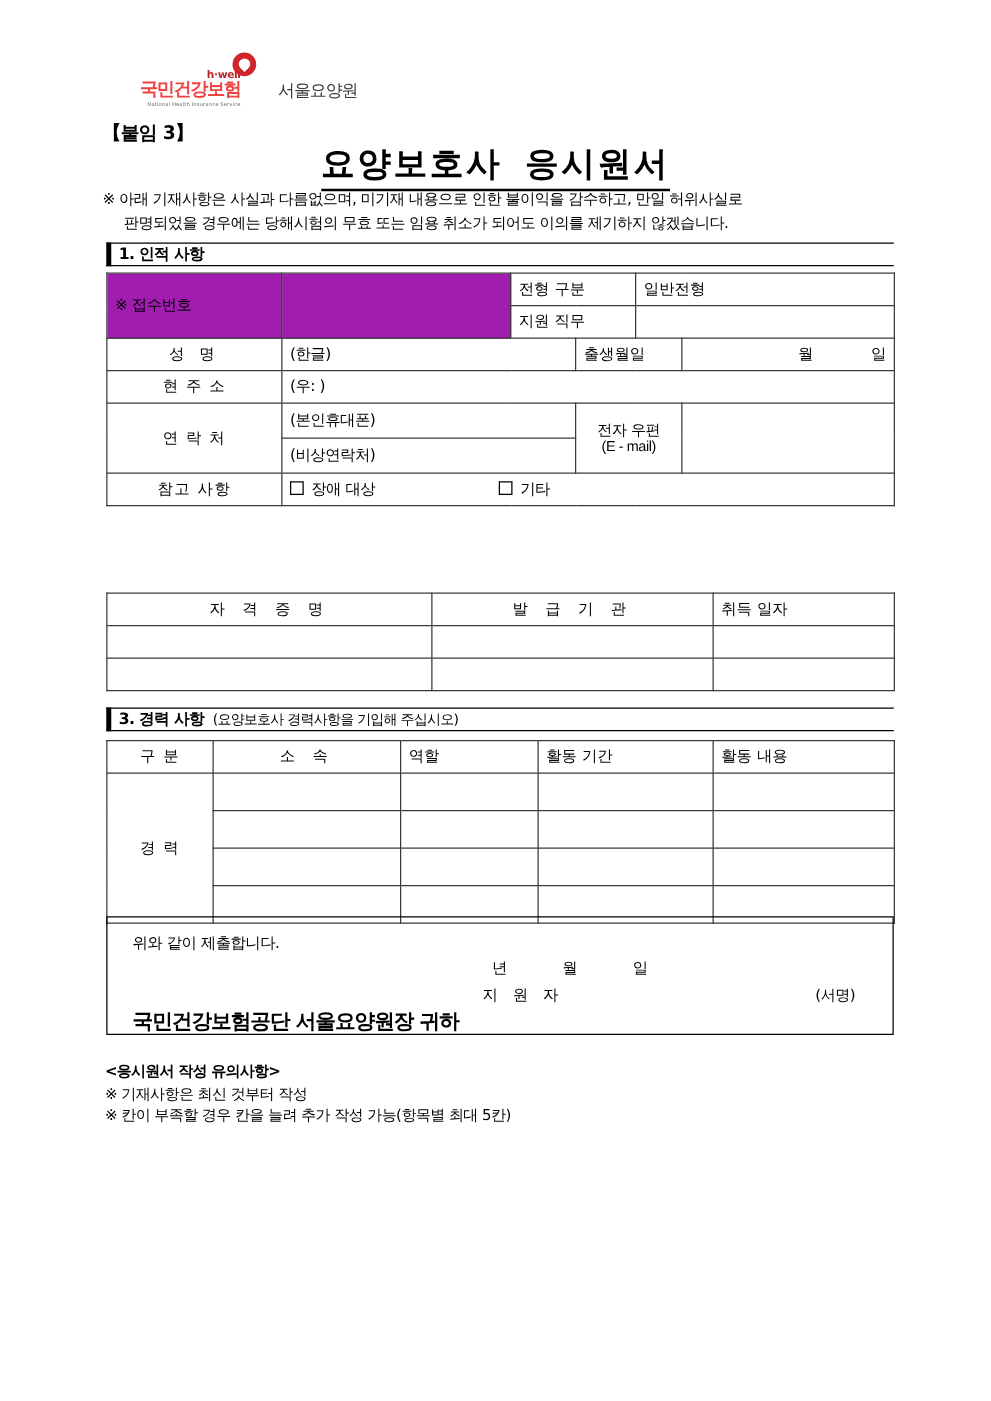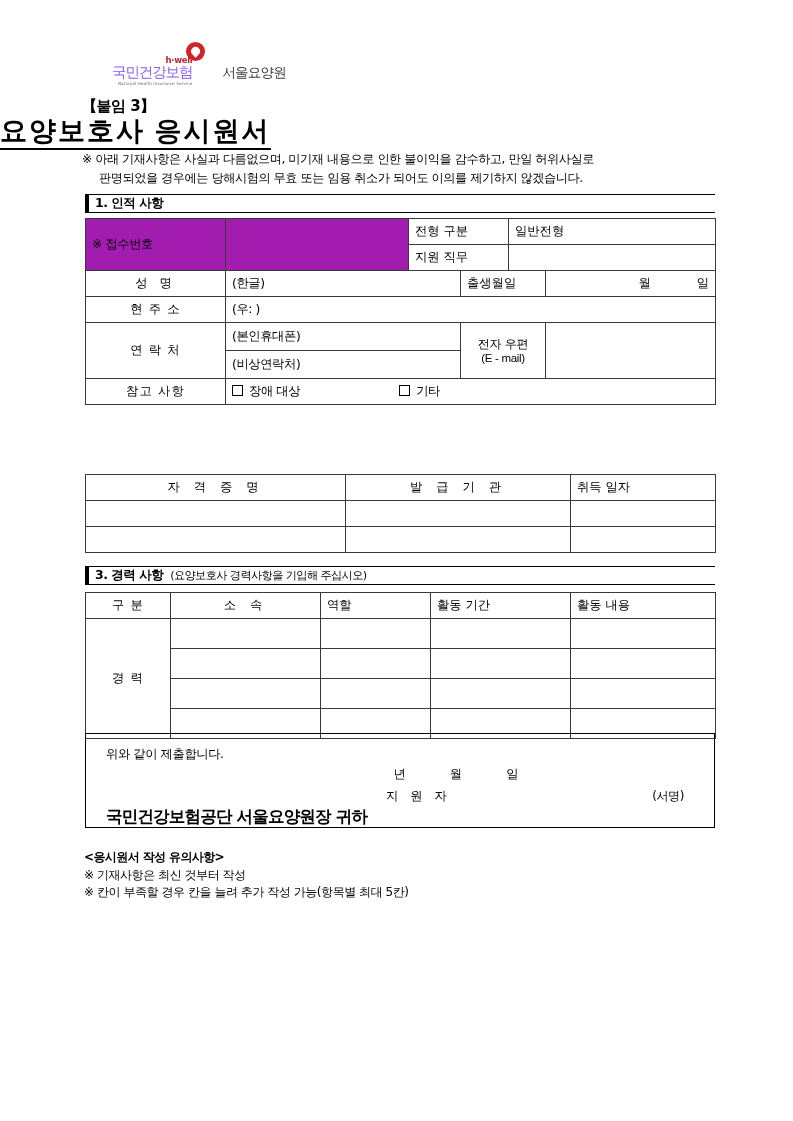--- a/index.html
+++ b/index.html
@@ -44,22 +44,22 @@
   .logo-hwell {
     font-size: 8.5px;
     font-weight: bold;
     color: #b8272d;
     letter-spacing: -0.3px;
     margin-bottom: 1px;
     font-family: "DejaVu Sans", sans-serif;
   }
   .logo-kr {
     font-size: 14.5px;
-    font-weight: normal;
-    color: #8b5cf6;
+    font-weight: bold;
+    color: #ef4444;
     letter-spacing: -1.1px;
     line-height: 1;
   }
   .logo-en {
     font-size: 4.2px;
     color: #6f6f6f;
     letter-spacing: 0.1px;
     margin-top: 2px;
     white-space: nowrap;
   }
@@ -101,24 +101,25 @@
     font-weight: bold;
     letter-spacing: -0.5px;
   }
 
   
   .doc-title {
     position: absolute;
     left: 0;
     top: 113px;
     width: 793px;
+    text-align: center;
     font-size: 27px;
     font-weight: bold;
     letter-spacing: 2px;
-    font-family: Liberation Sans, sans-serif;
+    font-family: Liberation Mono, monospace;
   }
   .doc-title span {
     border-bottom: 2px solid #000;
     padding-bottom: 2px;
   }
 
   
   .notice {
     position: absolute;
     left: 82px;

